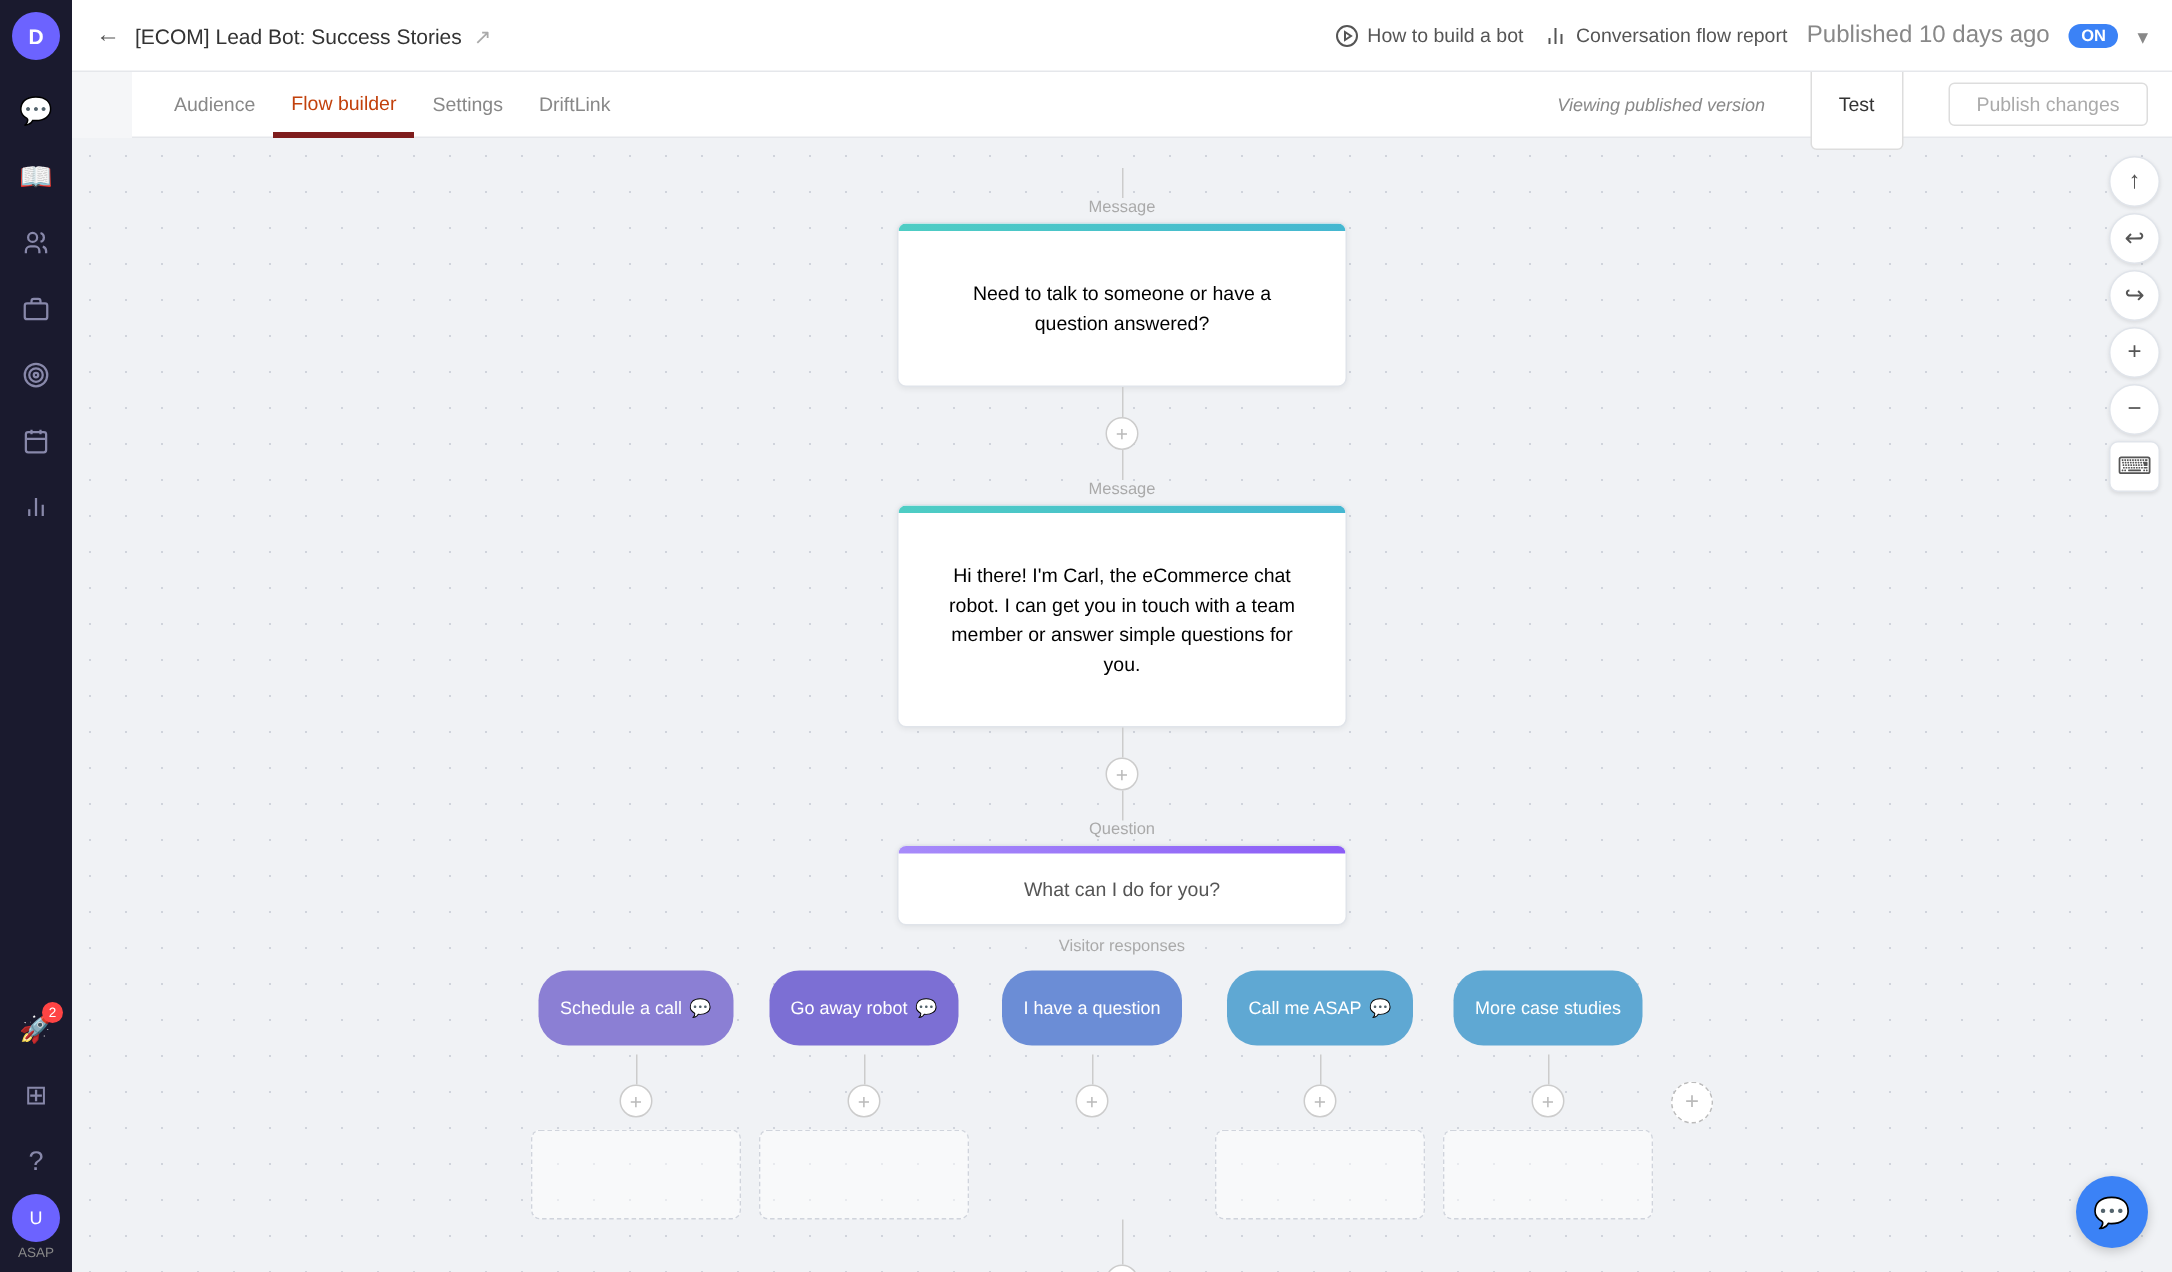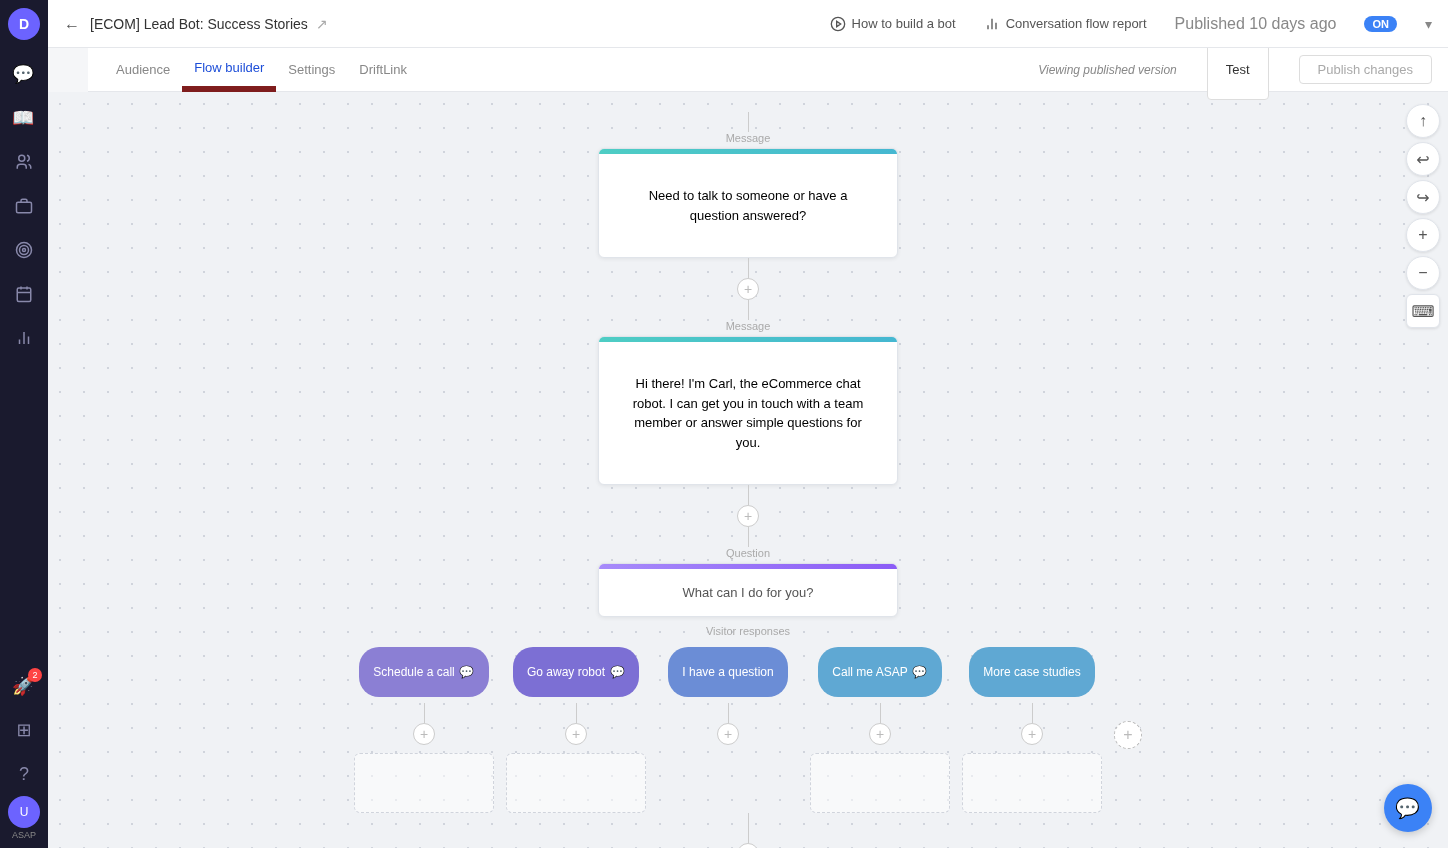--- a/index.html
+++ b/index.html
@@ -22,35 +22,35 @@
 
     
     .topbar {
       position: fixed; top: 0; left: 48px; right: 0; height: 48px;
       background: white; border-bottom: 1px solid #e5e7eb;
       display: flex; align-items: center; padding: 0 16px; z-index: 90;
     }
     .back-btn { color: #555; cursor: pointer; margin-right: 10px; font-size: 16px; }
     .page-title { font-size: 14px; font-weight: 500; color: #333; }
     .external-link { color: #aaa; margin-left: 8px; font-size: 14px; cursor: pointer; }
-    .topbar-right { margin-left: auto; display: flex; align-items: center; gap: 28px; }
+    .topbar-right { margin-left: auto; display: flex; align-items: center; gap: 13px; }
     .topbar-btn { display: flex; align-items: center; gap: 6px; color: #555; font-size: 13px; cursor: pointer; }
     .topbar-btn svg { width: 16px; height: 16px; }
     .published-info { color: #888; font-size: 16px; }
     .status-badge { background: #3b82f6; color: white; font-size: 11px; font-weight: bold; padding: 2px 8px; border-radius: 10px; }
     .chevron { color: #888; font-size: 14px; cursor: pointer; }
 
     
     .subnav {
       position: fixed; top: 48px; left: 48px; right: 0; height: 44px;
       background: white; border-bottom: 1px solid #e5e7eb;
       display: flex; align-items: center; padding: 0 16px; z-index: 89; margin-left: 40px;
     }
     .subnav-item { font-size: 13px; color: #888; padding: 0 12px; height: 44px; display: flex; align-items: center; cursor: pointer; border-bottom: 2px solid transparent; margin-bottom: -1px; }
-    .subnav-item.active { color: #1d4ed8; border-bottom: 6px solid #7f1d1d; font-weight: 500; }
+    .subnav-item.active { color: #c2410c; border-bottom: 4px solid #7f1d1d; font-weight: 500; }
     .subnav-right { margin-left: auto; display: flex; align-items: center; gap: 30px; }
     .viewing-text { font-size: 12px; color: #888; font-style: italic; }
     .test-btn { border: 1px solid #ddd; background: white; padding: 22px 18px; border-radius: 4px; font-size: 13px; cursor: pointer; color: #333; }
     .publish-btn { border: 1px solid #ddd; background: white; padding: 6px 18px; border-radius: 4px; font-size: 13px; cursor: pointer; color: #aaa; }
 
     
     .canvas {
       position: absolute; top: 92px; left: 48px; right: 0; bottom: 0;
       overflow: hidden; background: #f0f2f5;
       background-image: radial-gradient(circle, #d0d4dc 1px, transparent 1px);

